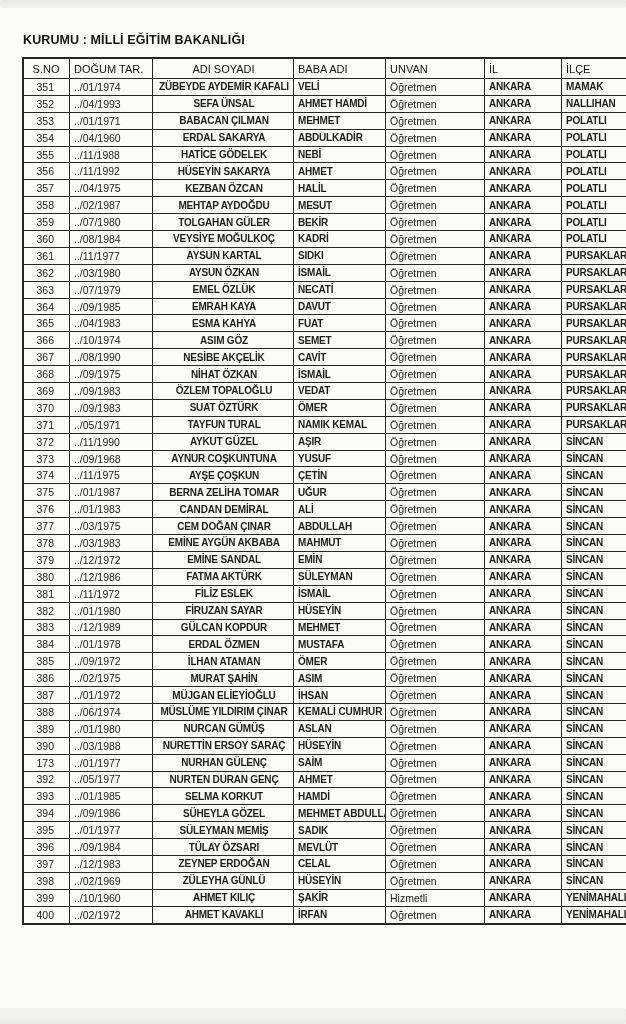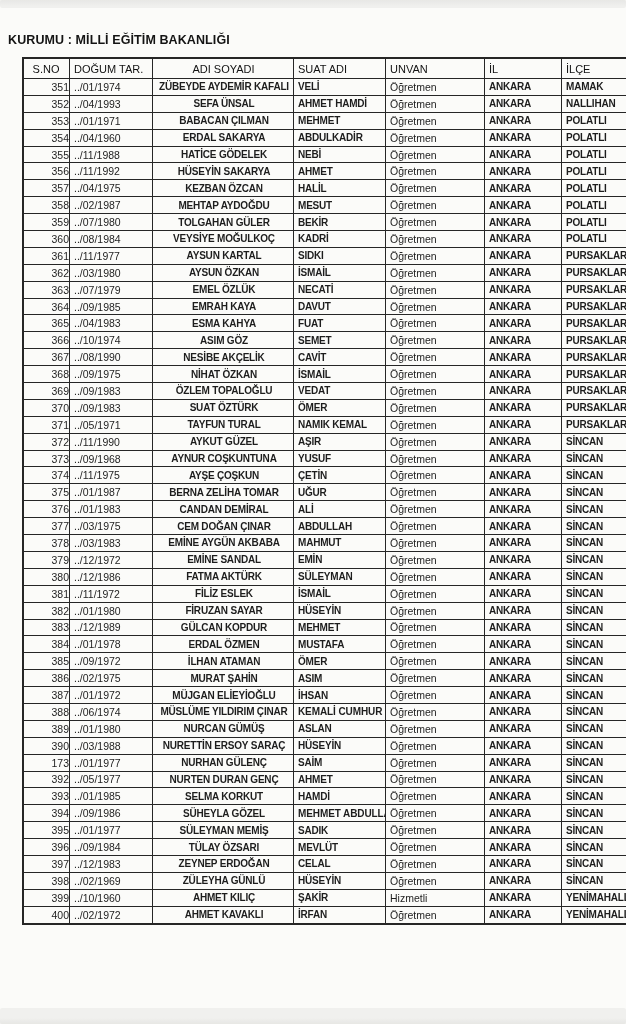--- a/index.html
+++ b/index.html
@@ -12,21 +12,21 @@
     position: relative;
     background:
       linear-gradient(180deg, #f2f2ef 0px, #fbfbf9 6px 1018px, #f1f1ee 1024px),
       #fbfbf9;
     font-family: "Liberation Sans", sans-serif;
     color: #1b1b1b;
     overflow: hidden;
   }
   .page-title {
     position: absolute;
-    left: 8px;
+    left: 23px;
     top: 33px;
     font-size: 12.5px;
     font-weight: bold;
     letter-spacing: 0.1px;
     color: #141414;
   }
   table.doc-table {
     position: absolute;
     left: 22px;
     top: 57px;
@@ -62,21 +62,21 @@
   }
   
   .c0 { width: 40px; }
   .c1 { width: 75px; }
   .c2 { width: 133px; text-align: center; }
   .c3 { width: 84px; }
   .c4 { width: 91px; }
   .c5 { width: 69px; }
   .c6 { width: 94px; }
   th.c0 { text-align: center; padding-left: 2px; }
-  td.c0 { text-align: right; padding-right: 0; font-weight: normal; }
+  td.c0 { text-align: right; padding-right: 15px; font-weight: normal; }
   td.c2, td.c3, td.c5, td.c6 {
     font-weight: bold;
     font-size: 10px;
     letter-spacing: -0.2px;
   }
   td.c4 { font-size: 10.5px; margin-top: 20px; }
   td.small-cell {
     font-size: 10px;
     letter-spacing: -0.1px;
   }
@@ -92,21 +92,21 @@
 <body>
 
 <div class="page-title">KURUMU : MİLLİ EĞİTİM BAKANLIĞI</div>
 
 <table class="doc-table">
   <thead>
     <tr>
         <th class="c0">S.NO</th>
         <th class="c1">DOĞUM TAR.</th>
         <th class="c2">ADI SOYADI</th>
-        <th class="c3">SUAT ADI</th>
+        <th class="c3">BABA ADI</th>
         <th class="c4">UNVAN</th>
         <th class="c5">İL</th>
         <th class="c6">İLÇE</th>
       </tr>
   </thead>
   <tbody>
       <tr>
         <td class="c0">351</td>
         <td class="c1">../01/1974</td>
         <td class="c2">ZÜBEYDE AYDEMİR KAFALI</td>

